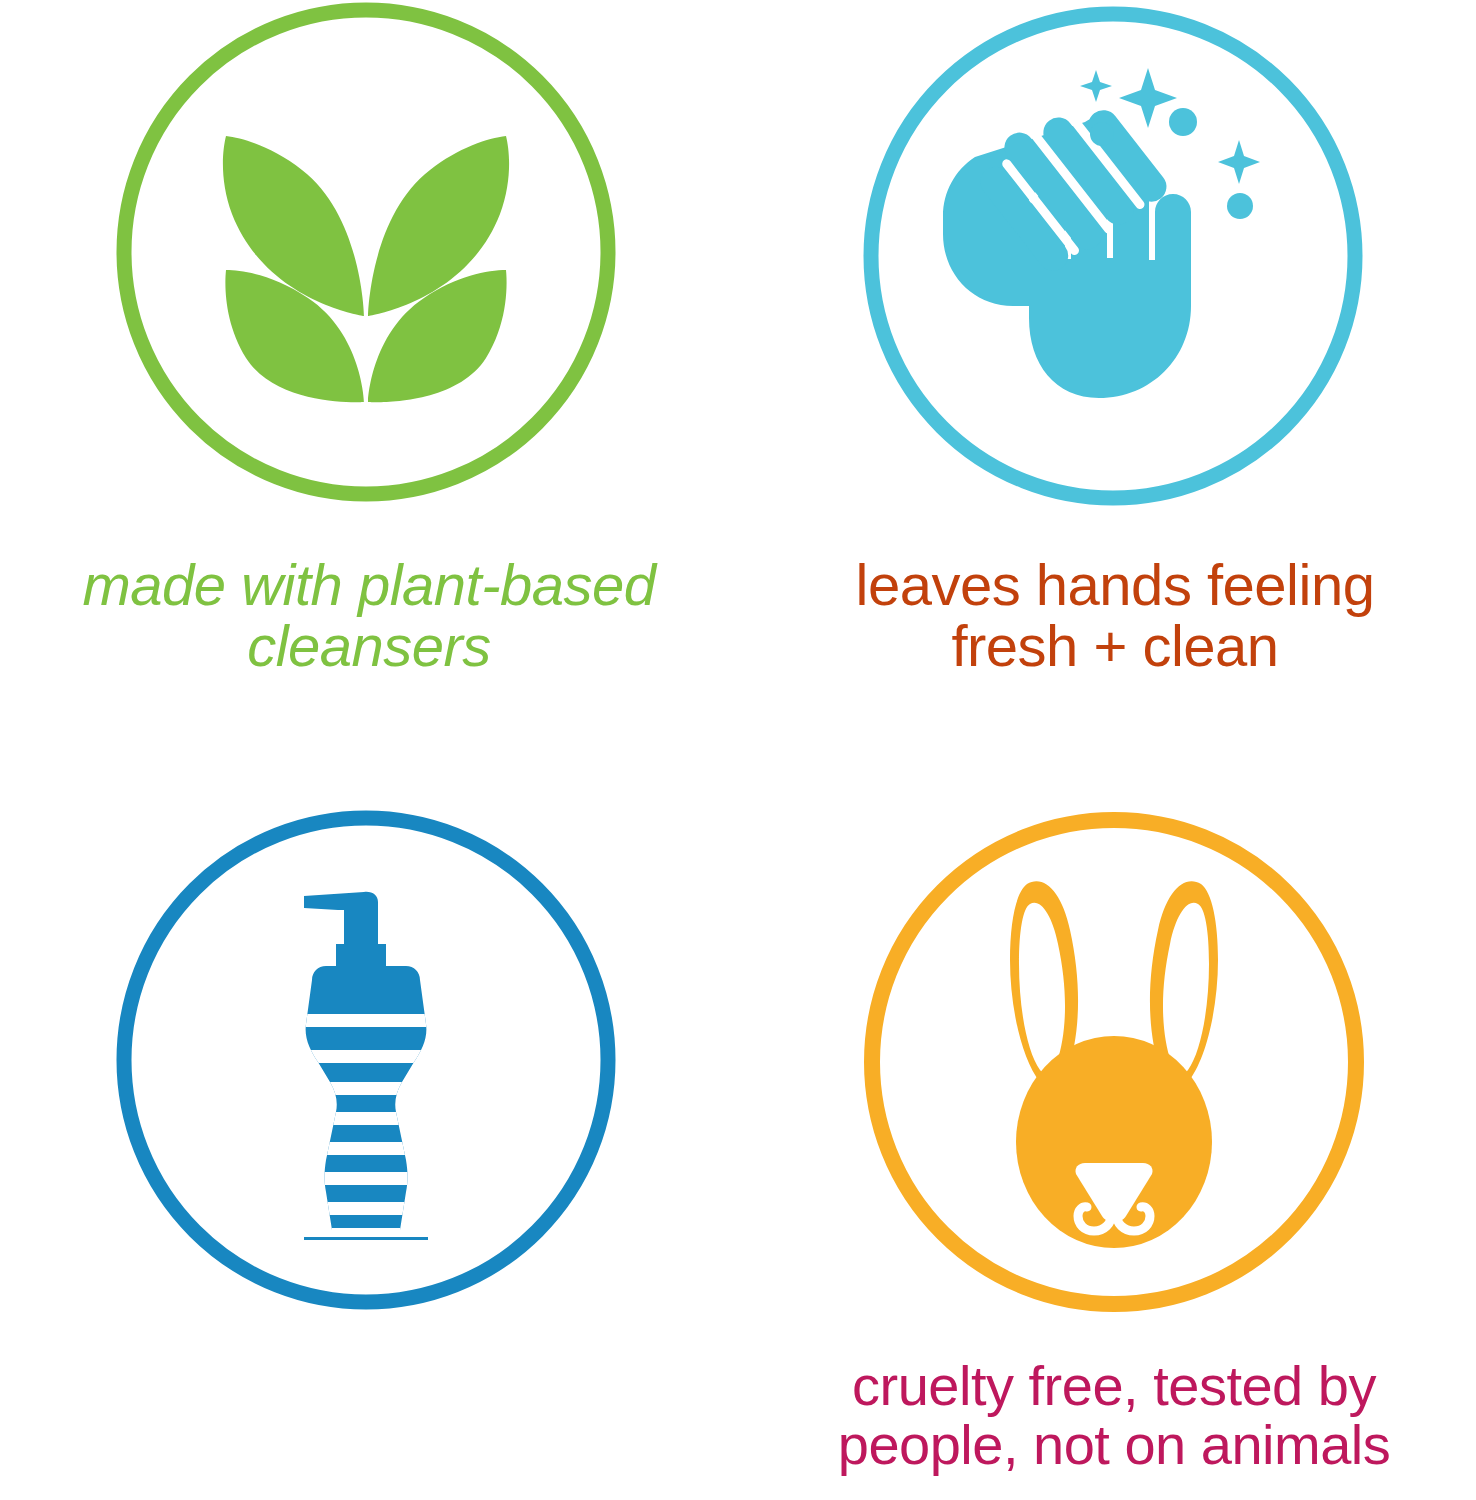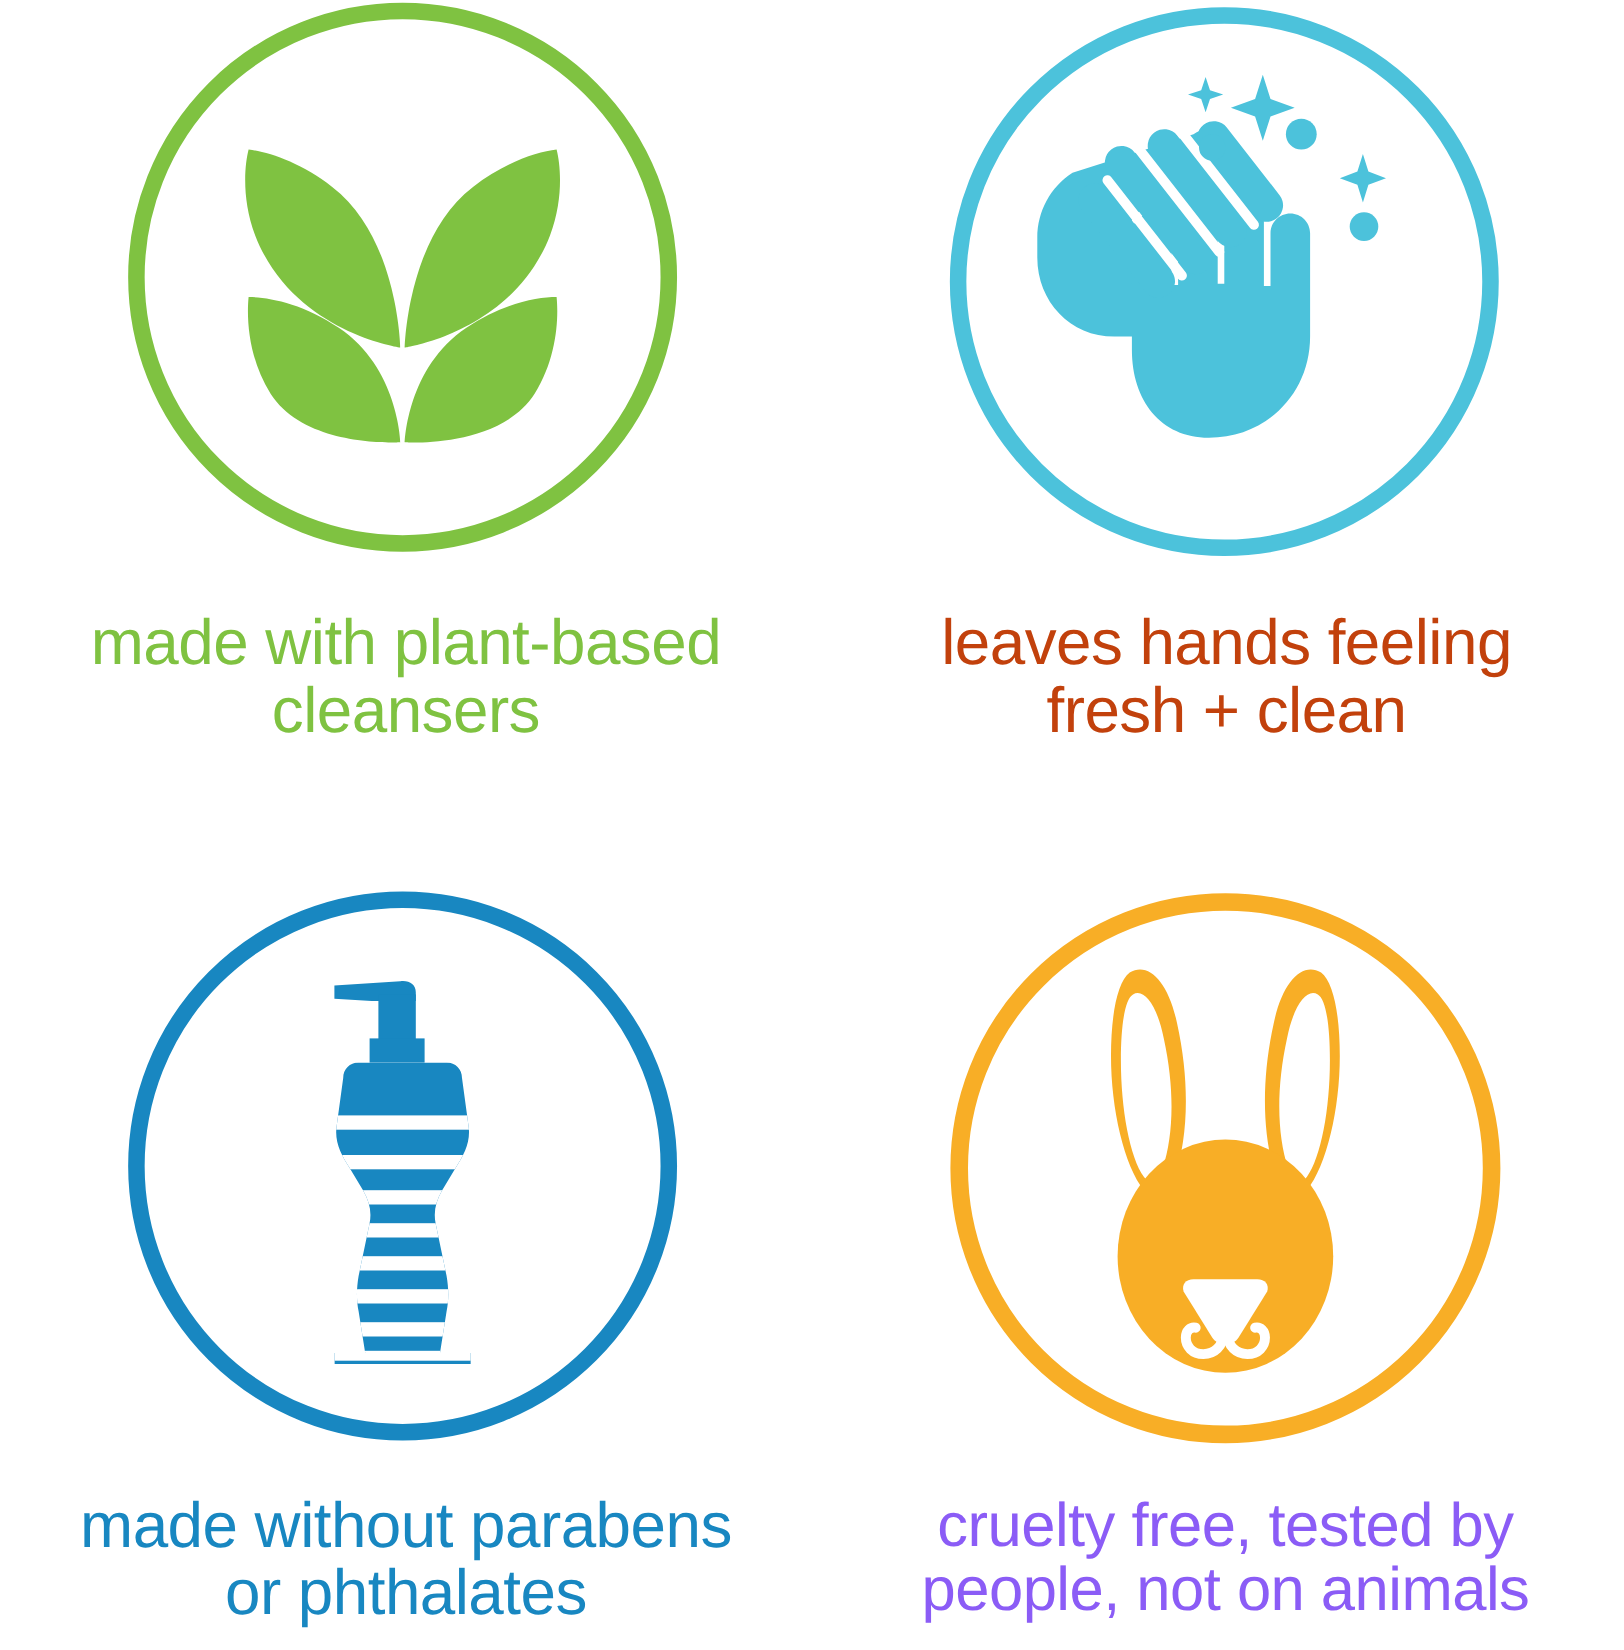--- a/index.html
+++ b/index.html
@@ -51,21 +51,21 @@
   .caption {
     text-align: center;
     font-weight: 500;
     line-height: 1.06;
     letter-spacing: -0.5px;
     white-space: pre-line;
     font-size: 58px;
   }
 
   
-  .cell-1 { padding-top: 2px; }
+  .cell-1 { padding-top: 2px; font-style: italic; }
   .cell-1 .ring-wrap { margin-left: -6px; }
   .cell-1 .caption {
     color: #7FC241;
     margin-top: 52px;
     width: 700px;
   }
 
   
   .cell-2 { padding-top: 6px; }
   .cell-2 .ring-wrap { margin-left: 12px; }
@@ -82,21 +82,21 @@
   .cell-3 .caption {
     color: #1887C1;
     margin-top: 46px;
     width: 720px;
   }
 
   
   .cell-4 { padding-top: 62px; }
   .cell-4 .ring-wrap { margin-left: 14px; }
   .cell-4 .caption {
-    color: #8b5cf6;
+    color: #be185d;
     margin-top: 44px;
     width: 700px;
     margin-left: 14px;
     font-size: 56px;
   }
 </style>
 </head>
 <body>
 
 <div class="badge-grid">
@@ -258,22 +258,20 @@
             <rect x="170" y="272" width="160" height="13"></rect>
             <rect x="170" y="302" width="160" height="13"></rect>
             <rect x="170" y="332" width="160" height="13"></rect>
             <rect x="170" y="362" width="160" height="13"></rect>
             <rect x="170" y="392" width="160" height="13"></rect>
             <rect x="170" y="418" width="160" height="9"></rect>
           </g>
         </g>
       </svg>
     </div>
-    <div class="caption">made without parabens
-or phthalates</div>
   </div>
 
   <div class="badge cell-4">
     <div class="ring-wrap">
       <svg viewBox="0 0 500 500" xmlns="http://www.w3.org/2000/svg">
         <circle cx="250" cy="250" r="242" fill="none" stroke="#F8AE26" stroke-width="16"></circle>
         <g fill="#F8AE26">
 
           <path d="M 163 72
                    C 180 62 198 80 206 118

